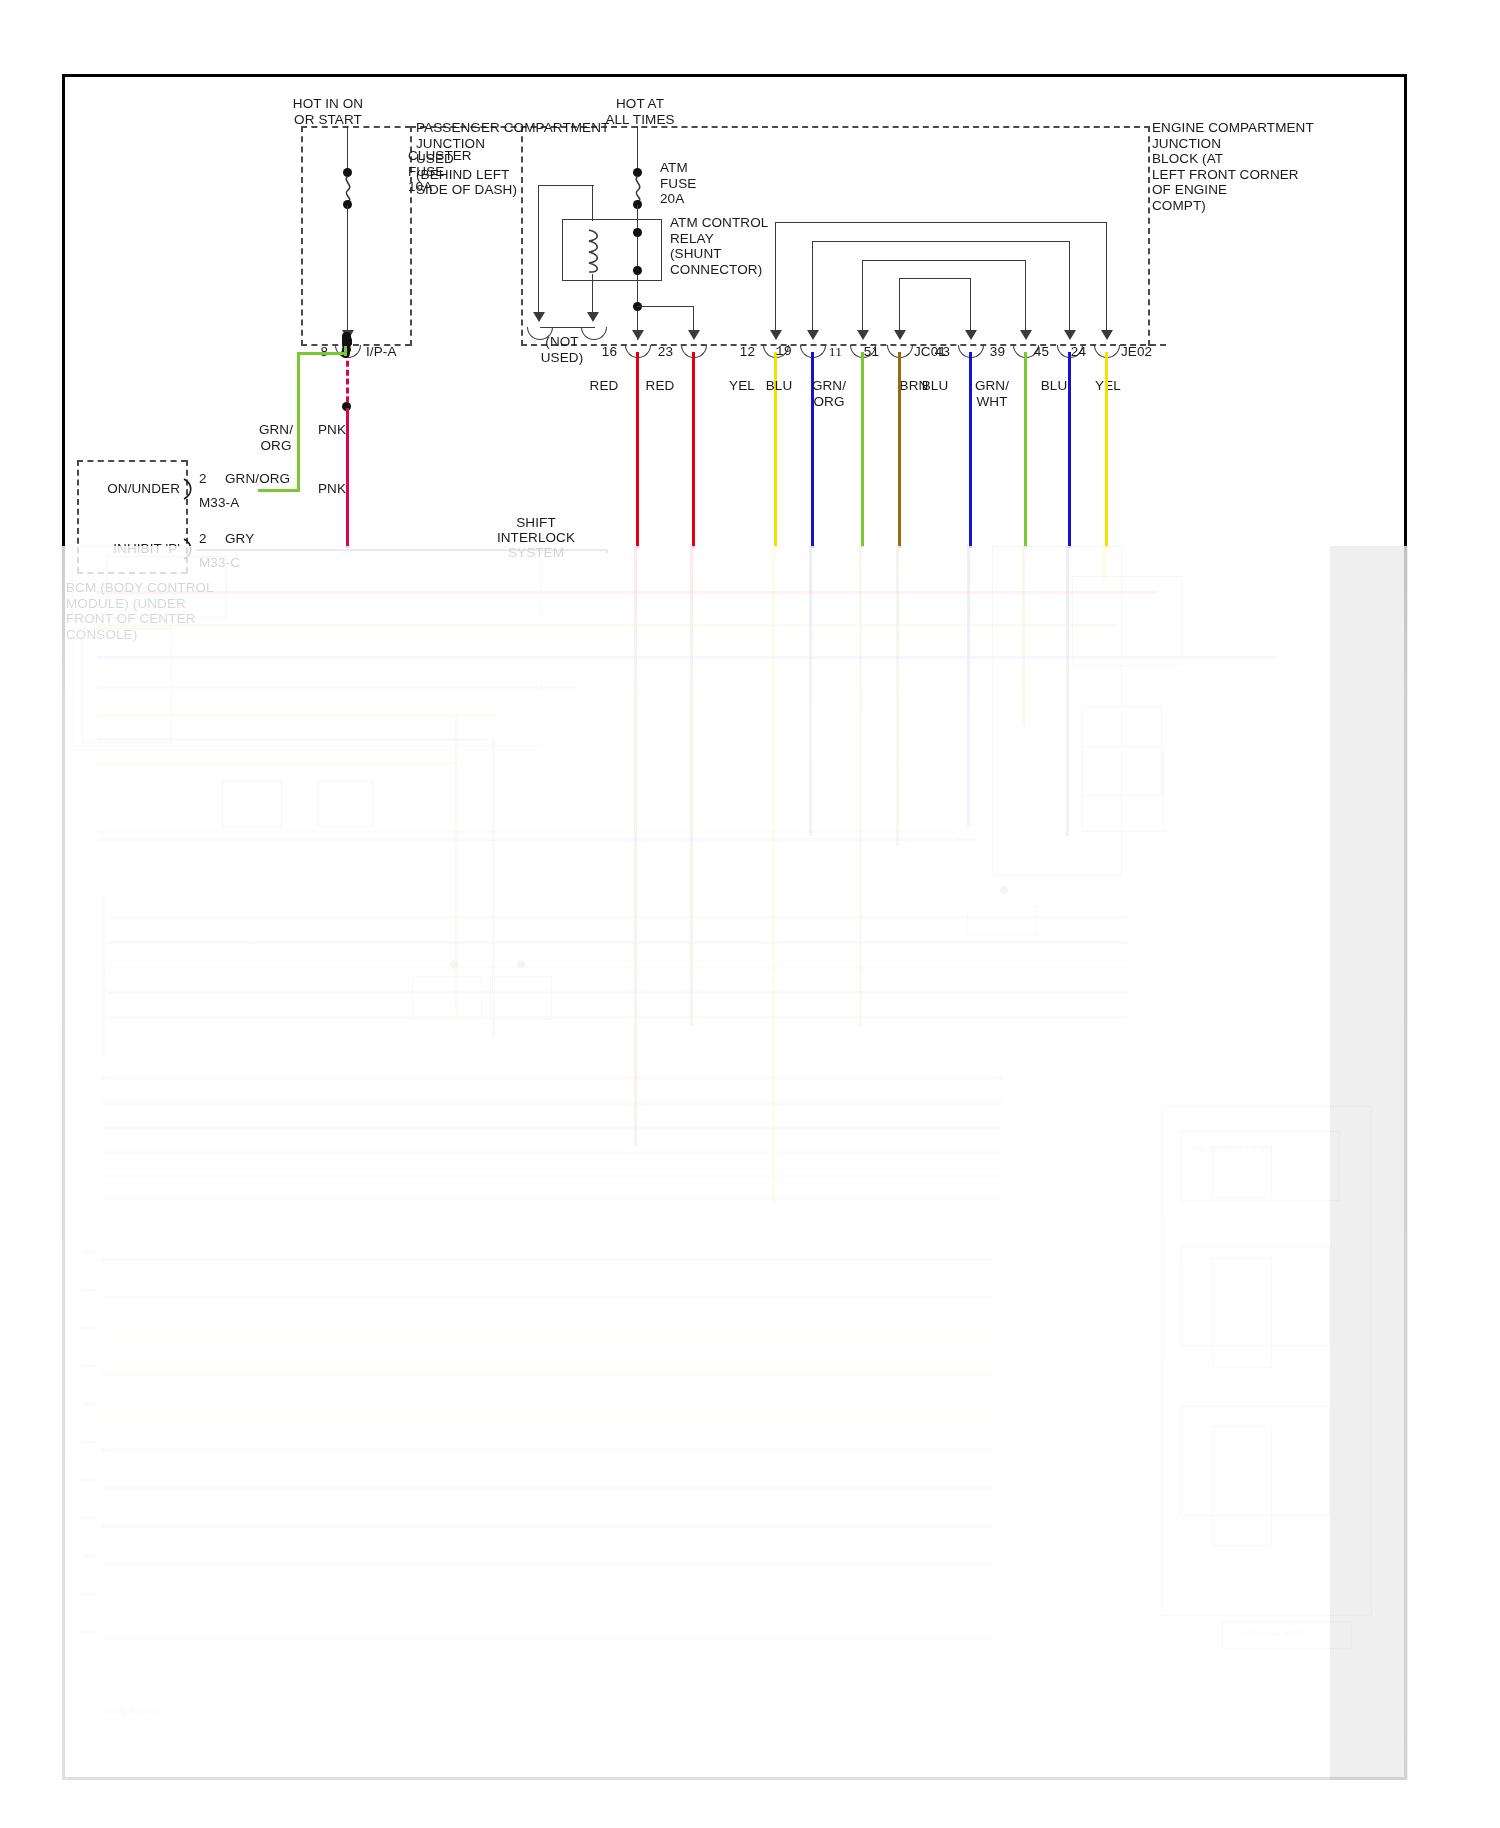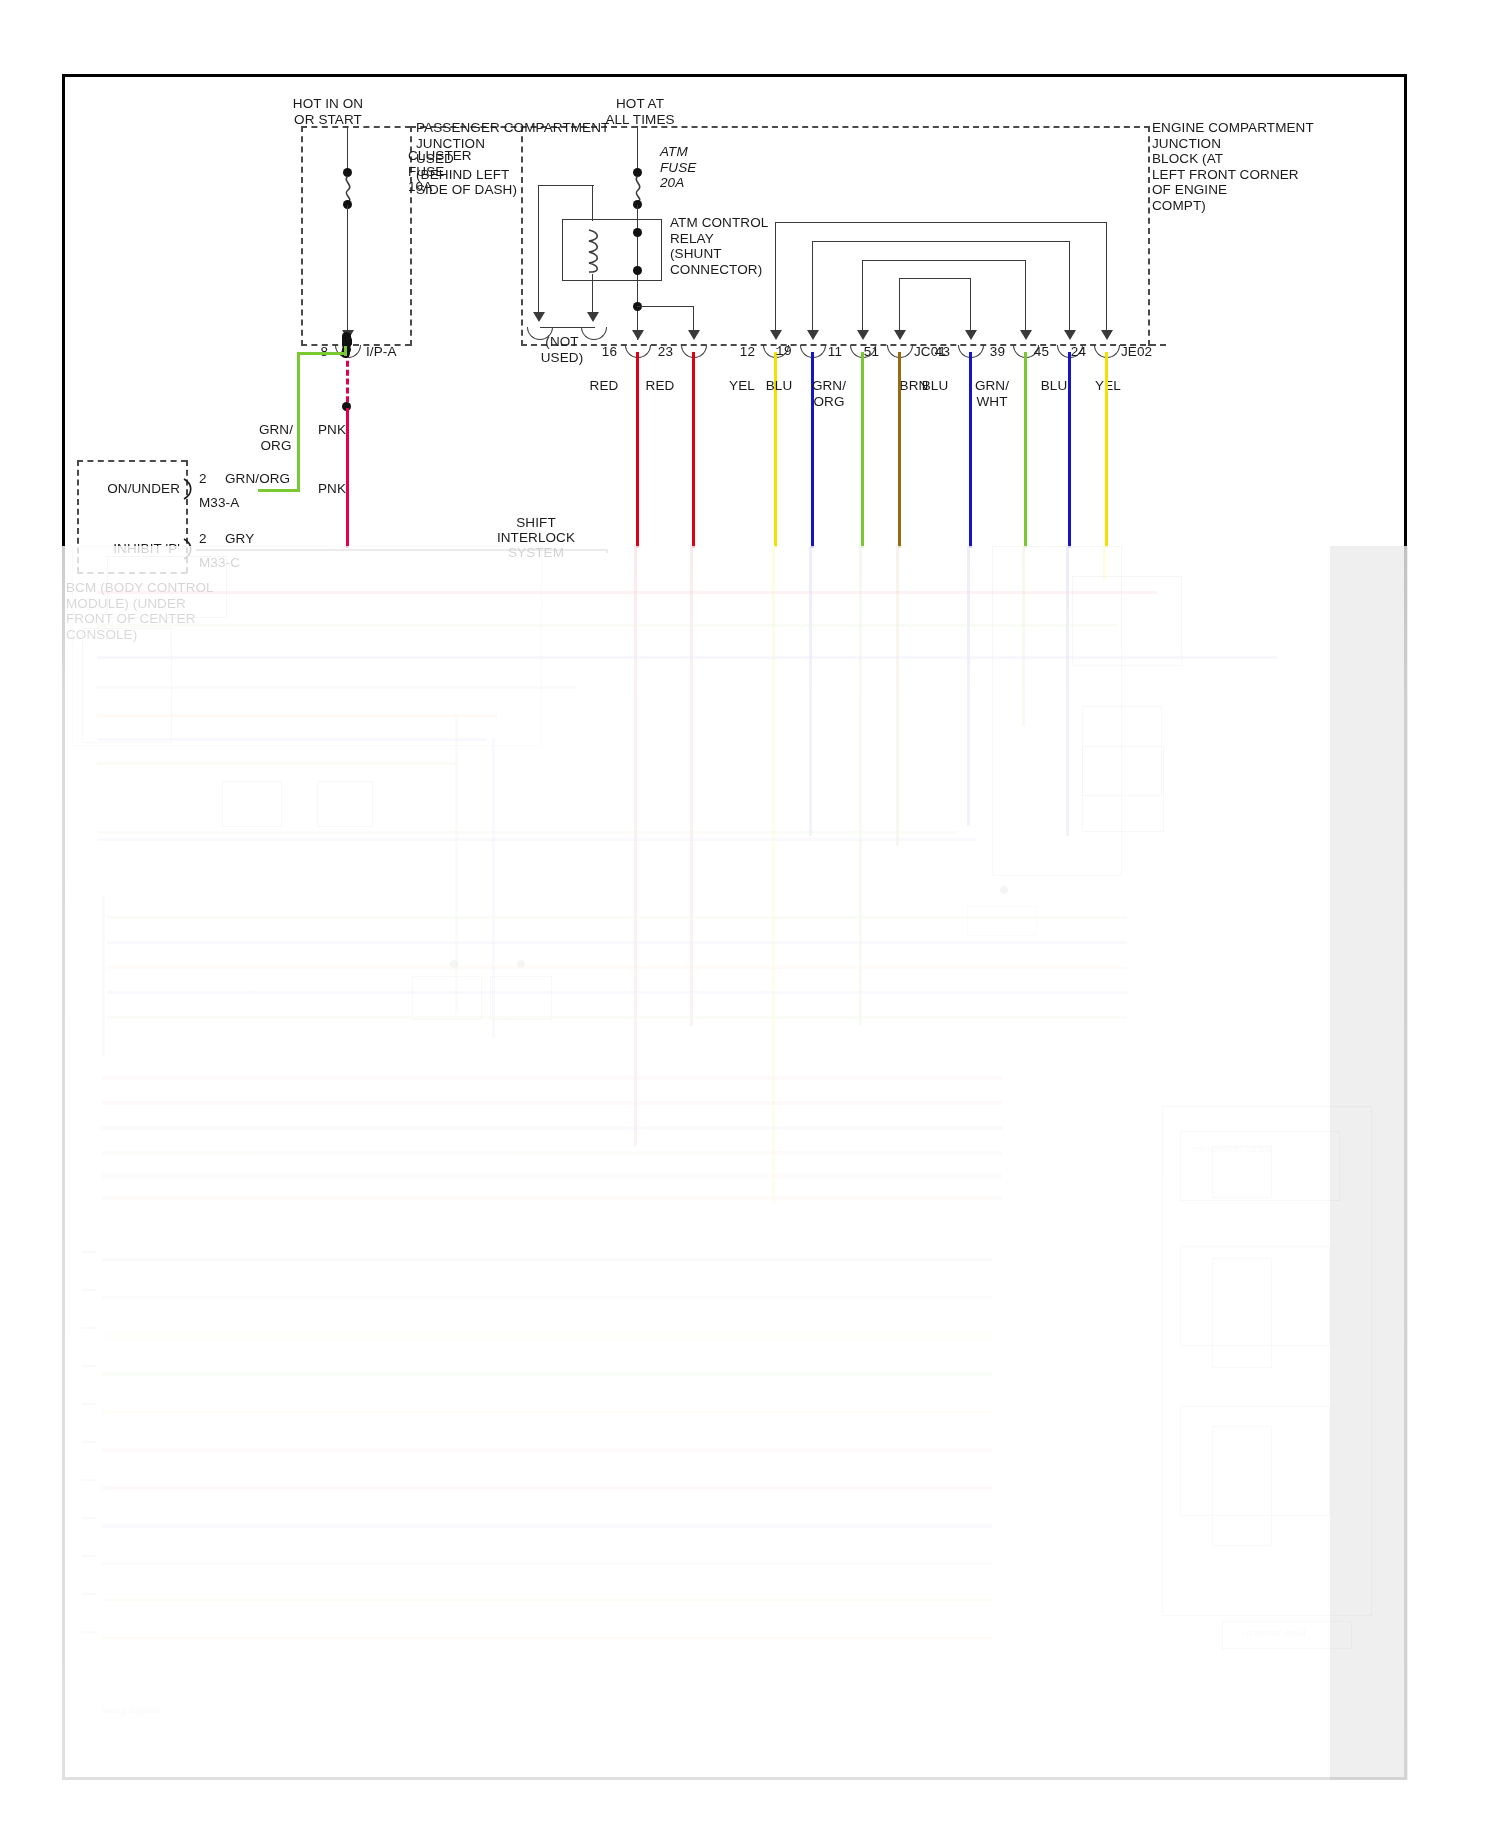--- a/index.html
+++ b/index.html
@@ -183,21 +183,21 @@
   <div class="wire-h wh-gry" style="left:196px;top:549px;width:412px;"></div>
   <div class="wire w-gry" style="left:606px;top:549px;height:0px;"></div>
   <div class="wire w-gry" style="left:606px;top:549px;height:4px;"></div>
 
   <div class="v" style="left:637px;top:126px;height:48px;"></div>
   <div class="dot" style="left:633px;top:168px;"></div>
   <svg class="fuse-z" style="left:631px;top:176px;" viewBox="0 0 14 26">
     <path d="M7 0 C 1 5, 13 9, 7 14 C 1 19, 13 22, 7 26" fill="none" stroke="#3a3a3a" stroke-width="1.6"></path>
   </svg>
   <div class="dot" style="left:633px;top:200px;"></div>
-  <div class="lbl" style="left:660px;top:144px;font-style:italic;">ATM
+  <div class="lbl" style="left:660px;top:160px;">ATM
 FUSE
 20A</div>
 
   <div class="box" style="left:562px;top:219px;width:100px;height:62px;"></div>
 
   <svg style="position:absolute;left:586px;top:228px;width:14px;height:46px;">
     <path d="M3 2 C 14 5, 14 11, 3 13 C 14 16, 14 22, 3 24 C 14 27, 14 33, 3 35 C 14 38, 14 44, 3 44" fill="none" stroke="#3a3a3a" stroke-width="1.6"></path>
   </svg>
 
   <div class="v" style="left:592px;top:185px;height:36px;"></div>
@@ -264,21 +264,21 @@
   <div class="lbl r" style="left:723px;top:344px;width:32px;">12</div>
   <div class="lbl c" style="left:716px;top:378px;width:52px;">YEL</div>
   <div class="wire w-yel" style="left:774px;top:352px;height:196px;"></div>
 
   <div class="cup" style="left:800px;top:345px;"></div>
   <div class="lbl r" style="left:760px;top:344px;width:32px;font-family:Liberation Mono, monospace;">19</div>
   <div class="lbl c" style="left:753px;top:378px;width:52px;">BLU</div>
   <div class="wire w-blu" style="left:811px;top:352px;height:196px;"></div>
 
   <div class="cup" style="left:850px;top:345px;"></div>
-  <div class="lbl r" style="left:808px;top:344px;width:34px;">11</div>
+  <div class="lbl r" style="left:808px;top:344px;width:34px;font-family:Liberation Serif, serif;">11</div>
   <div class="lbl c" style="left:801px;top:378px;width:56px;">GRN/
 ORG</div>
   <div class="wire w-grn" style="left:861px;top:352px;height:196px;"></div>
 
   <div class="cup" style="left:887px;top:345px;"></div>
   <div class="lbl r" style="left:845px;top:344px;width:34px;">51</div>
   <div class="lbl c" style="left:886px;top:378px;width:56px;">BRN</div>
   <div class="wire w-brn" style="left:898px;top:352px;height:196px;"></div>
 
   <div class="lbl" style="left:914px;top:344px;">JC01</div>

